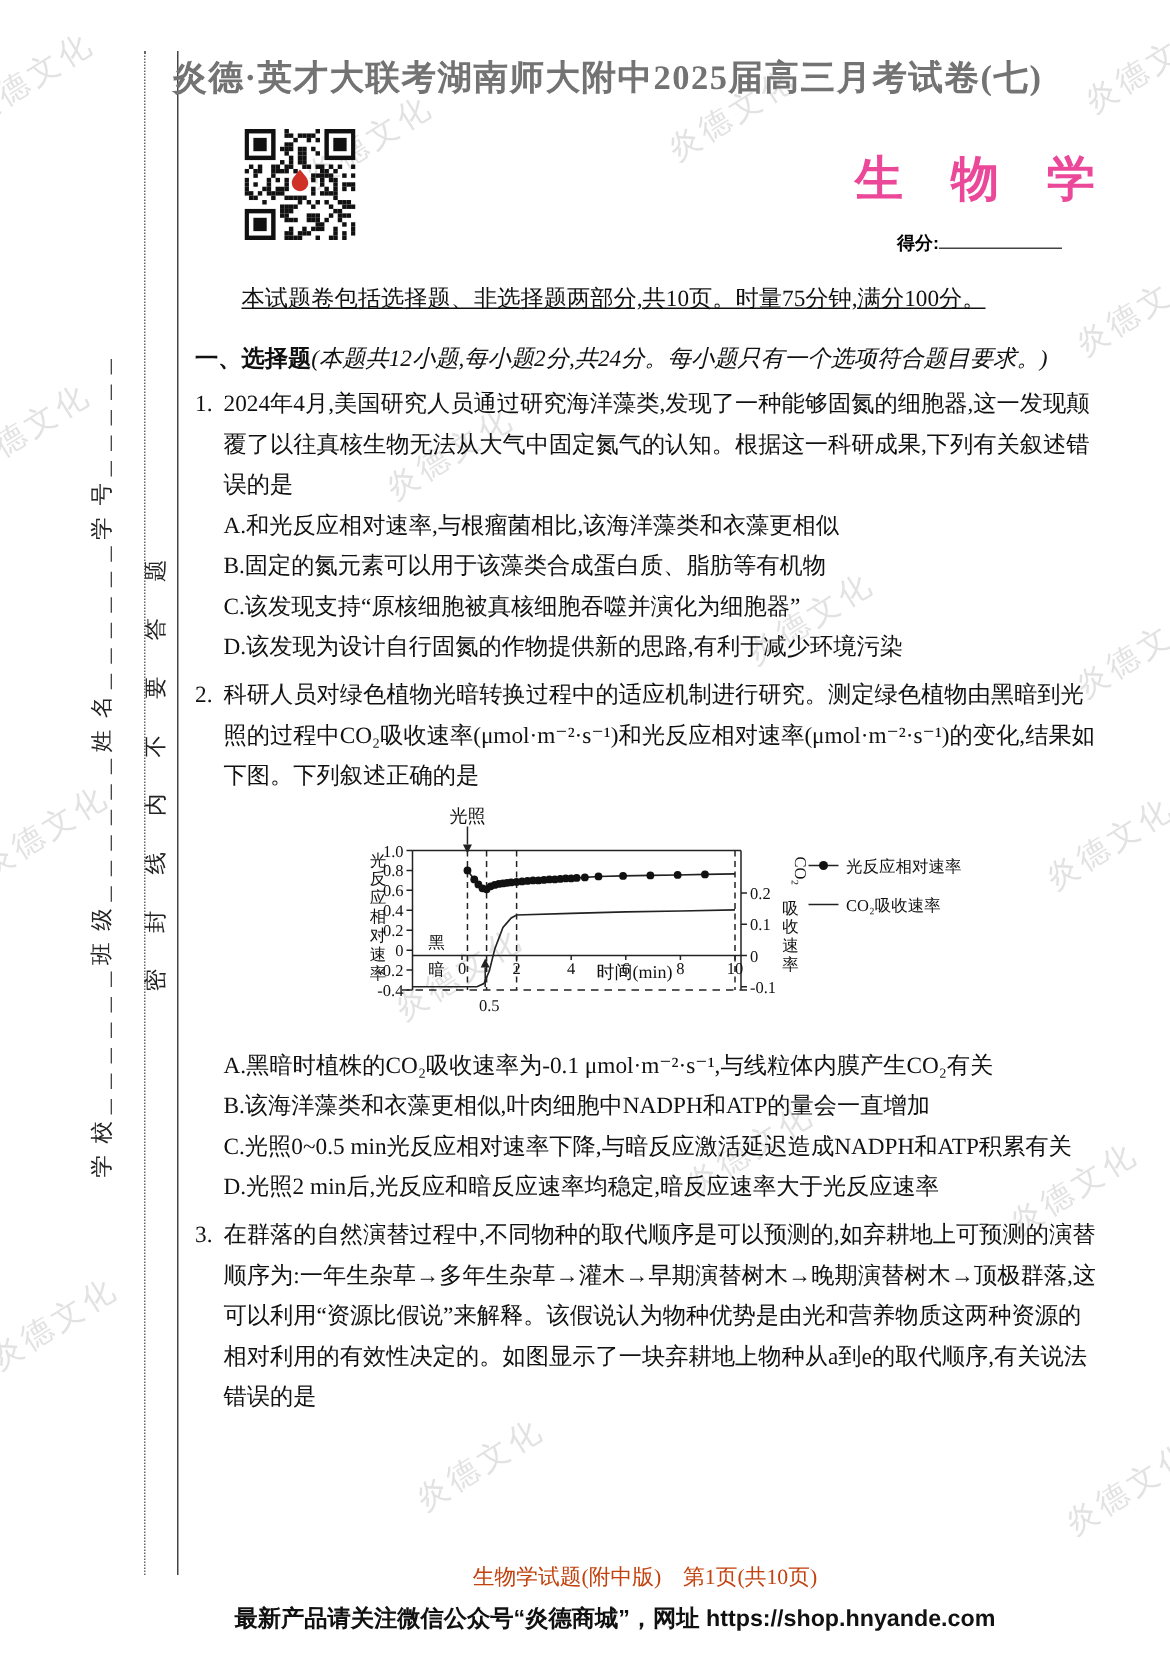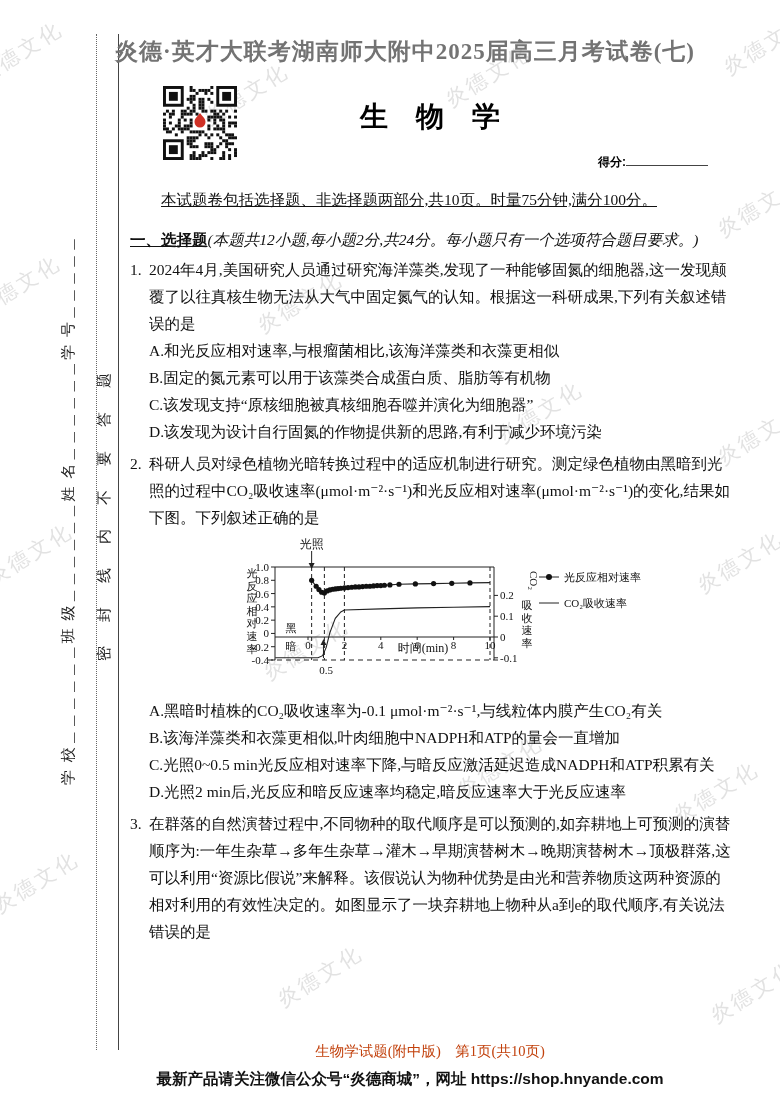--- a/index.html
+++ b/index.html
@@ -26,37 +26,37 @@
     position:absolute;left:68px;top:510px;transform:translate(-50%,-50%) rotate(-90deg);
     white-space:nowrap;letter-spacing:2px;font-size:15px;color:#222;
   }
   
   .exam-title{
     position:absolute;left:80px;top:36px;width:650px;text-align:center;
     font-size:23px;font-weight:bold;letter-spacing:1px;color:#737373;
   }
   .qr{position:absolute;left:163px;top:86px;width:74px;height:74px;}
   .subject{
-    position:absolute;left:130px;top:98px;width:600px;text-align:center;
-    font-size:28px;font-weight:bold;color:#000000;
+    position:absolute;left:130px;top:98px;width:600px;text-align:right;
+    font-size:32px;font-weight:bold;color:#ec4899;
     font-family:"Liberation Sans","DejaVu Sans",sans-serif;
   }
   .score-line{
     position:absolute;left:598px;top:150px;font-size:12px;font-weight:bold;
     font-family:"Liberation Sans","DejaVu Sans",sans-serif;color:#000;
   }
   .score-blank{display:inline-block;width:82px;height:15px;border-bottom:1px solid #444;}
   
   .content{
     position:absolute;left:130px;top:186px;width:601px;
     font-size:15.5px;line-height:27px;
   }
   .intro{margin:0 0 13px 0;text-indent:2em;text-decoration:underline;}
   .sec{margin:0 0 3px 0;}
-  .sec-title{font-weight:bold;font-family:"Liberation Sans","DejaVu Sans",sans-serif;text-decoration:underline;}
+  .sec-title{font-weight:bold;font-family:"Liberation Sans","DejaVu Sans",sans-serif;}
   .sec-note{font-style:italic;text-align:center;}
   .q{position:relative;padding-left:19px;margin:0 0 5px 0;}
   .qnum{position:absolute;left:0;top:0;}
   .opt{padding-left:17px;text-indent:-17px;}
   .chart-wrap{margin:4px 0 2px 90px;height:160px;position:relative;}
   #chart-svg text{font-family:"Liberation Serif","DejaVu Serif",serif;}
   
   .page-footer{
     position:absolute;left:130px;top:1042px;width:600px;text-align:center;
     font-size:14.5px;color:#c2410c;

